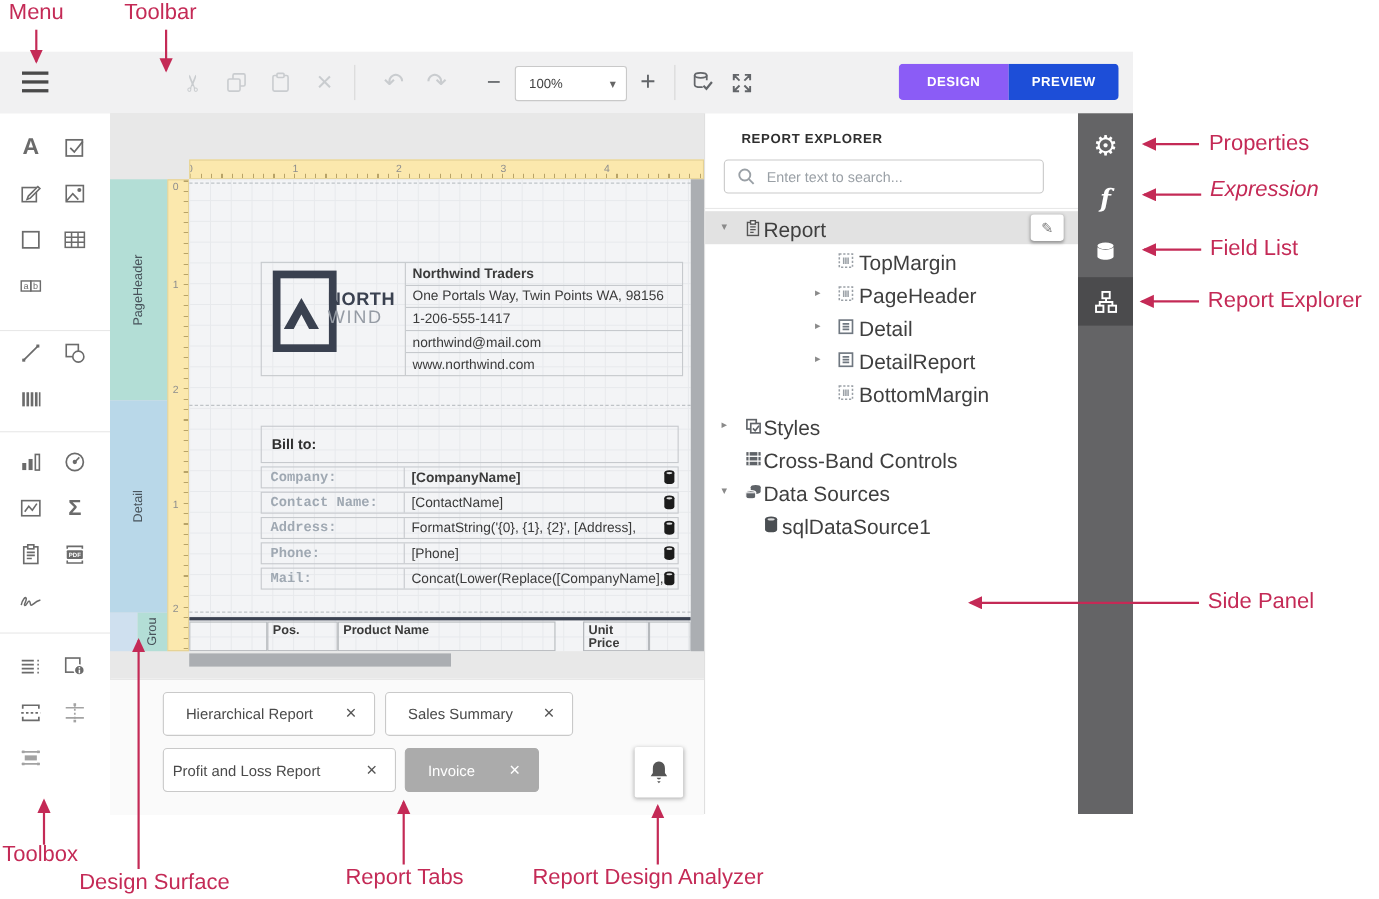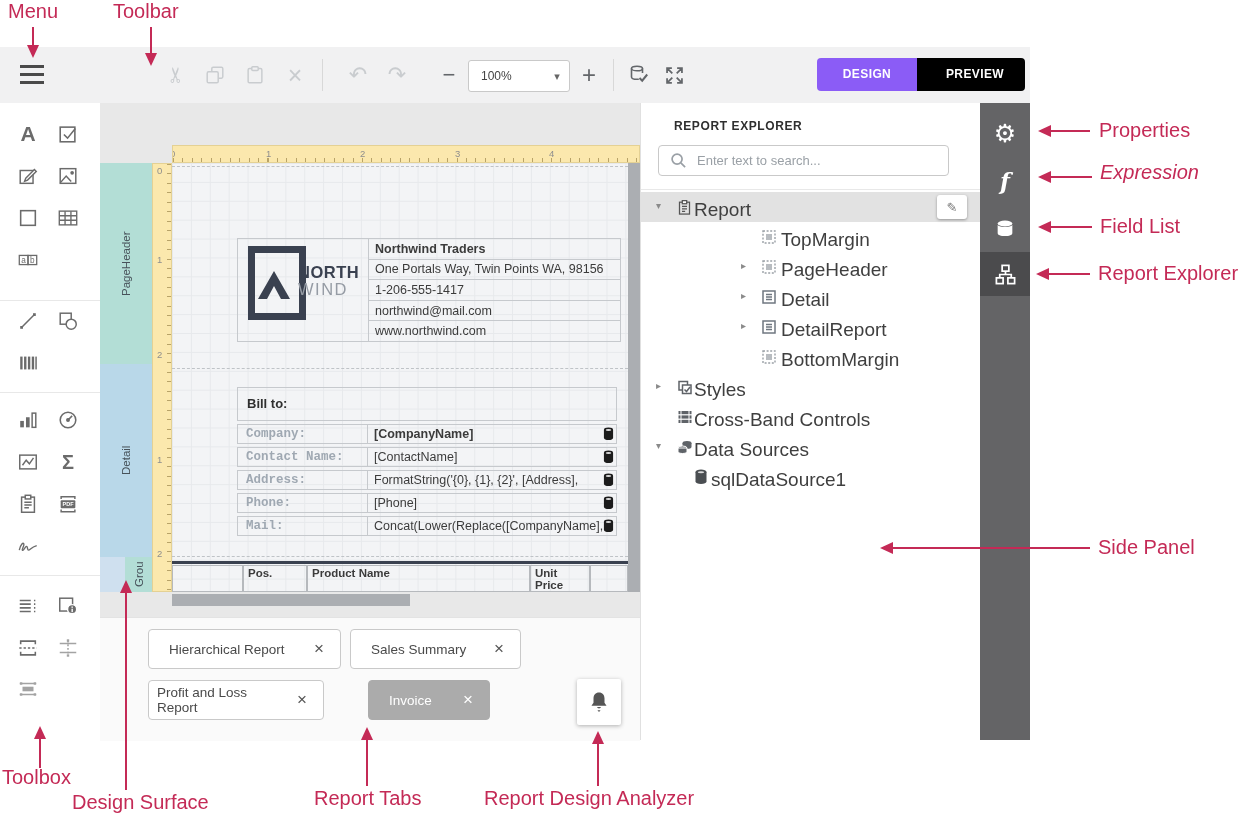--- a/index.html
+++ b/index.html
@@ -14,21 +14,21 @@
   .tbi.dark{color:#63666a;}
   .tbsep{position:absolute;top:12px;width:1px;height:32px;background:#d8d8d8;}
   #hamburger{position:absolute;left:20px;top:18px;width:24px;height:19px;display:flex;flex-direction:column;justify-content:space-between;cursor:pointer;}
   #hamburger div{height:3px;background:#4a4a4a;}
   #zoombox{position:absolute;left:468px;top:13px;width:100px;height:30px;background:#fff;border:1px solid #c9c9c9;border-radius:3px;display:flex;align-items:center;}
   #zoombox .val{flex:1;font-size:12px;color:#444;padding-left:12px;}
   #zoombox .caret{width:24px;text-align:center;color:#666;font-size:11px;}
   #modeswitch{position:absolute;left:817px;top:11px;height:33px;border-radius:4px;overflow:hidden;display:flex;}
   #modeswitch div{width:100px;line-height:33px;text-align:center;color:#fff;font-size:12px;font-weight:bold;letter-spacing:.4px;}
   #btn-design{background:#8b5cf6;}
-  #btn-preview{background:#000000;padding-left:8px;}
+  #btn-preview{background:#1d4ed8;}
   
   #toolbox{position:absolute;left:0;top:103px;width:100px;height:637px;background:#fff;border-right:1px solid #e3e3e3;}
   .tgsep{position:absolute;left:0;width:100px;height:1px;background:#e8e8e8;}
   .txi{position:absolute;width:24px;height:24px;display:flex;align-items:center;justify-content:center;cursor:pointer;color:#6b6b6b;}
   .txi svg{display:block;}
   
   #canvas{position:absolute;left:100px;top:103px;width:540px;height:514px;background:#e8e8e8;overflow:hidden;}
   #hruler{position:absolute;left:72px;top:42px;width:468px;height:18px;background:#fbe8ad;border:1px solid #e4d194;box-sizing:border-box;overflow:hidden;}
   #hruler .tickband{position:absolute;left:0;bottom:0;width:100%;height:4px;background:repeating-linear-gradient(to right,#b8a368 0 1px,transparent 1px 9.45px);}
   .rnum{position:absolute;font-size:9.5px;color:#8e8e8e;}
@@ -389,40 +389,40 @@
               <path d="M1 3 v8.5 c0 1.5 2.2 2.6 5 2.6 s5-1.1 5-2.6 V3" fill="#1c1c1c"></path>
               <ellipse cx="6" cy="3.2" rx="3" ry="1.1" fill="#fff" opacity=".85"></ellipse>
             </svg>
         </div>
       </div>
 
       <div id="darkline"></div>
       <div id="grouphead">
         <div class="ghcell" style="left:0;width:71px;"></div>
         <div class="ghcell" style="left:71px;width:64px;">Pos.</div>
-        <div class="ghcell" style="left:135px;width:223px;">Product Name</div>
+        <div class="ghcell" style="left:135px;width:198px;">Product Name</div>
         <div class="ghcell" style="left:358px;width:60px;">Unit Price</div>
         <div class="ghcell" style="left:418px;width:38px;"></div>
       </div>
     </div>
 
     <div class="scroll" style="left:528px;top:60px;width:12px;height:429px;"></div>
     <div class="scroll" style="left:72px;top:491px;width:238px;height:12px;"></div>
   </div>
 
   <div id="tabsarea">
     <div class="rtab" style="left:48px;top:11px;width:193px;">
       <span>Hierarchical Report</span>
       <span class="x">×</span>
     </div>
     <div class="rtab" style="left:250px;top:11px;width:171px;">
       <span>Sales Summary</span>
       <span class="x">×</span>
     </div>
-    <div class="rtab" style="left:48px;top:62px;width:176px;padding-left:8px;">
+    <div class="rtab" style="left:48px;top:62px;width:212px;padding-left:8px;">
       <span>Profit and Loss Report</span>
       <span class="x">×</span>
     </div>
     <div class="rtab active" style="left:268px;top:62px;width:122px;">
       <span>Invoice</span>
       <span class="x">×</span>
     </div>
     <div id="bellbtn">
       <svg width="22" height="24" viewBox="0 0 24 26">
         <path d="M12 2.5 c-3.8 0-6 2.8-6 6.5 v4.8 L3.8 17 h16.4 L18 13.8 V9 c0-3.7-2.2-6.5-6-6.5z" fill="#555"></path>

